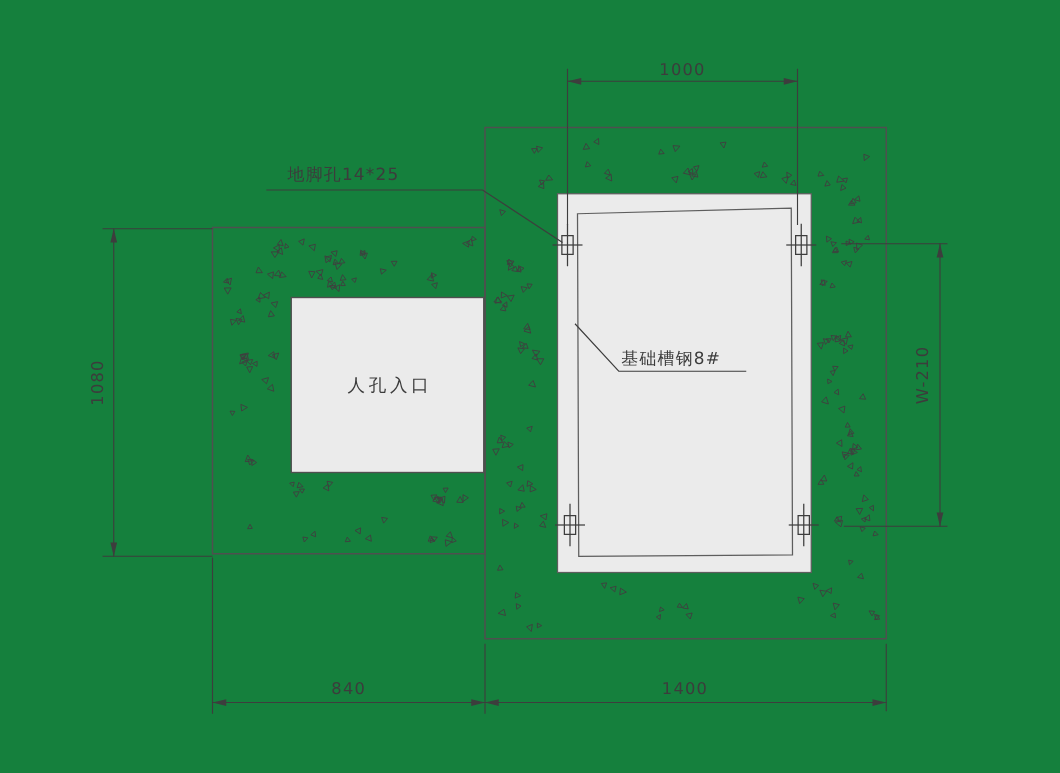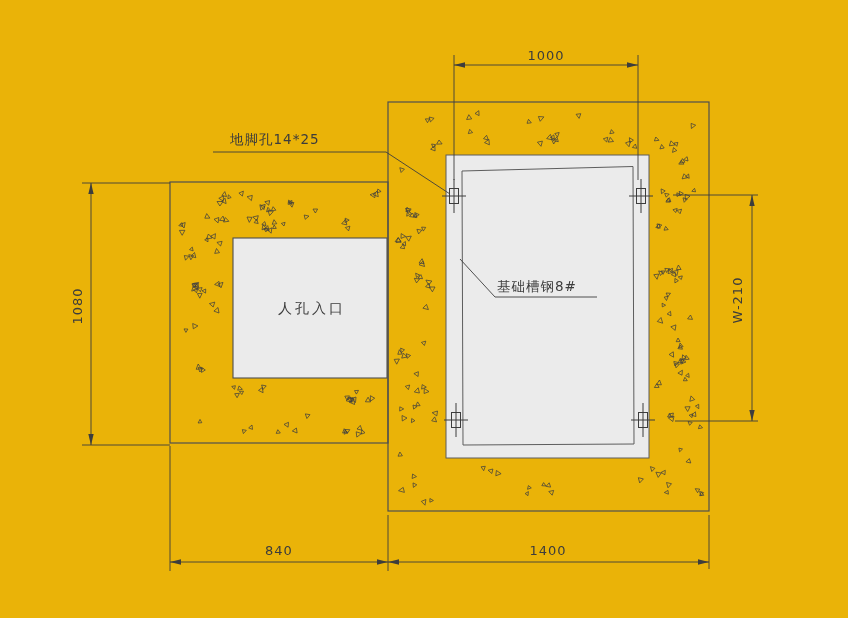--- a/index.html
+++ b/index.html
@@ -3,21 +3,21 @@
 <meta charset="utf-8">
 <style>
   html,body{margin:0;padding:0;}
   body{
     font-family:"DejaVu Sans","Liberation Sans",sans-serif;
     background:#ebebeb;
   }
   .canvas{
     position:relative;
     width:848px;height:618px;
-    background:#eab308;
+    background:#15803d;
     overflow:hidden;
   }
   svg{display:block;}
   text{
     font-family:"DejaVu Sans","Liberation Sans",sans-serif;
     fill:#3c3c3c;
   }
   .dim-text{font-size:13px;letter-spacing:1px;}
   .cjk-text{font-size:13.5px;letter-spacing:1px;}
   .manhole-text{font-size:14px;letter-spacing:3px;}

